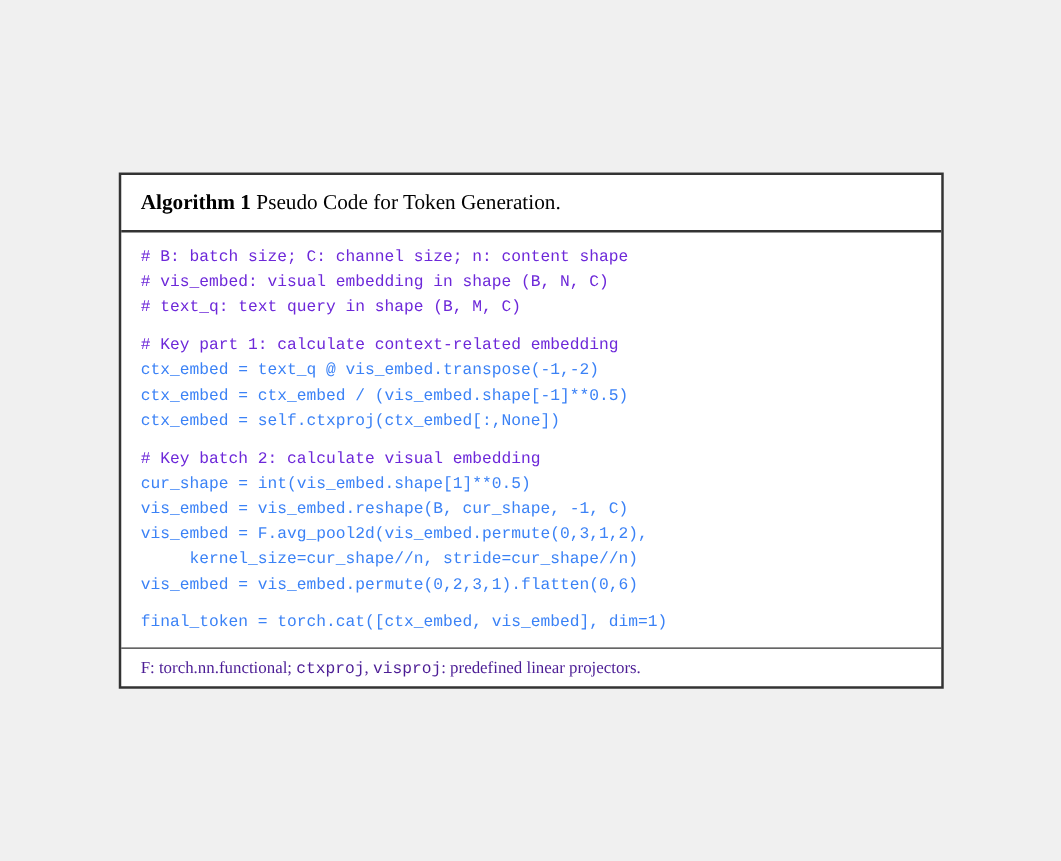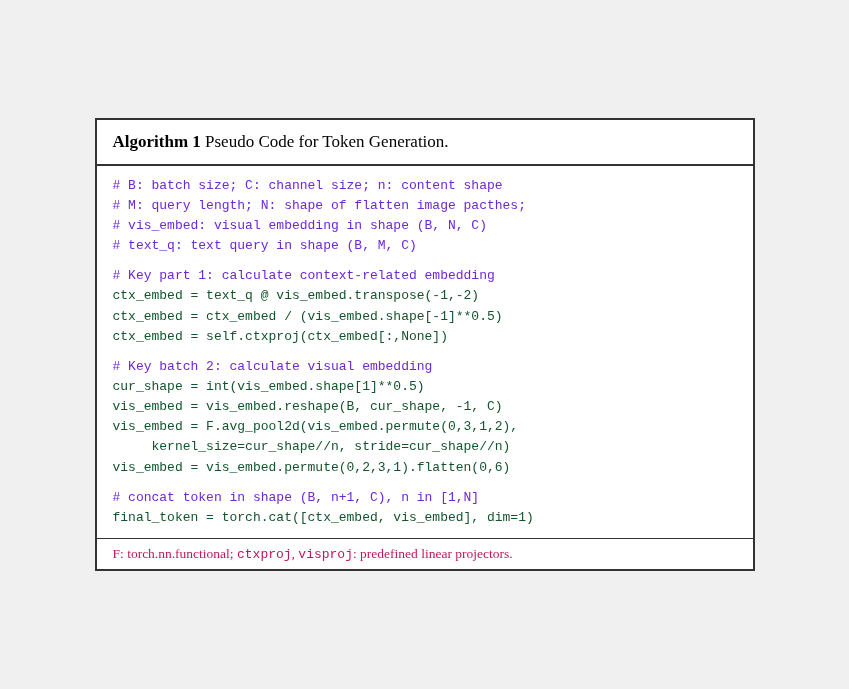--- a/index.html
+++ b/index.html
@@ -47,55 +47,54 @@
       font-size: 13px;
       line-height: 1.55;
       color: #000000;
     }
 
     .comment {
       color: #6d28d9;
     }
 
     .code-line {
-      color: #14532d;
+      color: #3b82f6;
       white-space: pre;
     }
 
     .blank-line {
       height: 10px;
     }
 
     .algorithm-footer {
       border-top: 1px solid #333333;
       padding: 7px 16px 7px 16px;
       font-size: 13.5px;
       font-family: 'Times New Roman', Times, serif;
-      color: #be185d;
+      color: #4c1d95;
     }
 
     .footer-mono {
       font-family: 'Courier New', Courier, monospace;
       font-size: 13px;
     }
   </style>
 </head>
 <body>
 
 <div class="algorithm-box">
 
   <div class="algorithm-header">
     <span class="algo-label">Algorithm 1</span>
     <span class="algo-title"> Pseudo Code for Token Generation.</span>
   </div>
 
   <div class="algorithm-body">
 
     <div class="comment"># B: batch size; C: channel size; n: content shape</div>
-    <div class="comment"># M: query length; N: shape of flatten image pacthes;</div>
     <div class="comment"># vis_embed: visual embedding in shape (B, N, C)</div>
     <div class="comment"># text_q: text query in shape (B, M, C)</div>
 
     <div class="blank-line"></div>
 
     <div class="comment"># Key part 1: calculate context-related embedding</div>
 
     <div class="code-line">ctx_embed = text_q @ vis_embed.transpose(-1,-2)</div>
     <div class="code-line">ctx_embed = ctx_embed / (vis_embed.shape[-1]**0.5)</div>
     <div class="code-line">ctx_embed = self.ctxproj(ctx_embed[:,None])</div>
@@ -105,21 +104,20 @@
     <div class="comment"># Key batch 2: calculate visual embedding</div>
 
     <div class="code-line">cur_shape = int(vis_embed.shape[1]**0.5)</div>
     <div class="code-line">vis_embed = vis_embed.reshape(B, cur_shape, -1, C)</div>
     <div class="code-line">vis_embed = F.avg_pool2d(vis_embed.permute(0,3,1,2),</div>
     <div class="code-line">     kernel_size=cur_shape//n, stride=cur_shape//n)</div>
     <div class="code-line">vis_embed = vis_embed.permute(0,2,3,1).flatten(0,6)</div>
 
     <div class="blank-line"></div>
 
-    <div class="comment"># concat token in shape (B, n+1, C), n in [1,N]</div>
 
     <div class="code-line">final_token = torch.cat([ctx_embed, vis_embed], dim=1)</div>
 
   </div>
 
   <div class="algorithm-footer">
     <span>F: torch.nn.functional; </span><span class="footer-mono">ctxproj</span><span>, </span><span class="footer-mono">visproj</span><span>: predefined linear projectors.</span>
   </div>
 </div>
 

